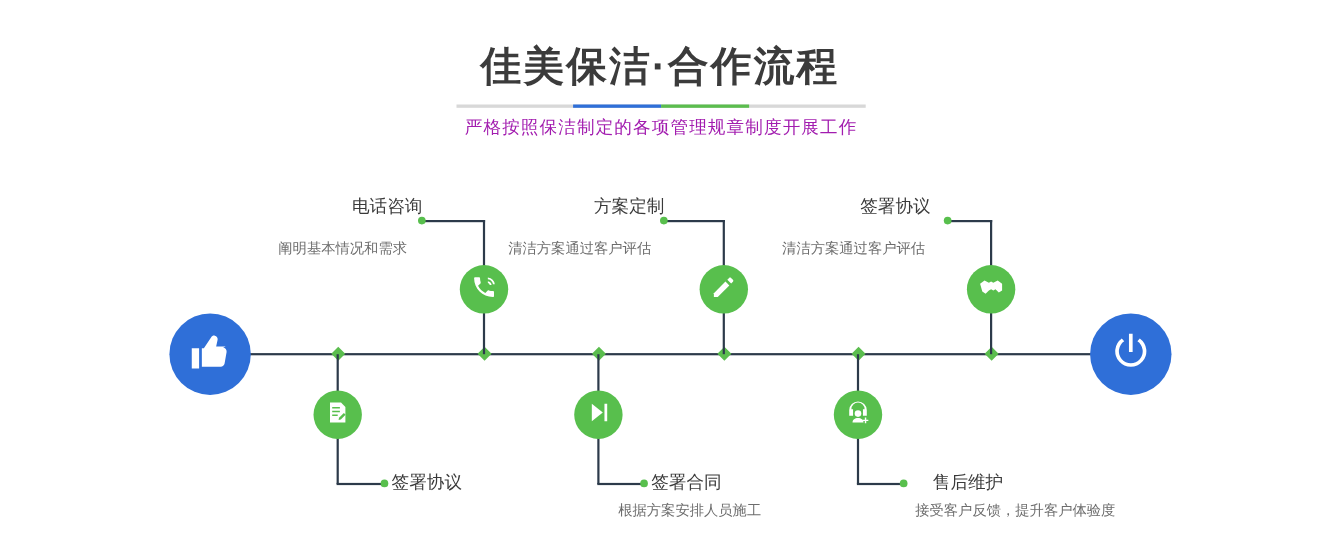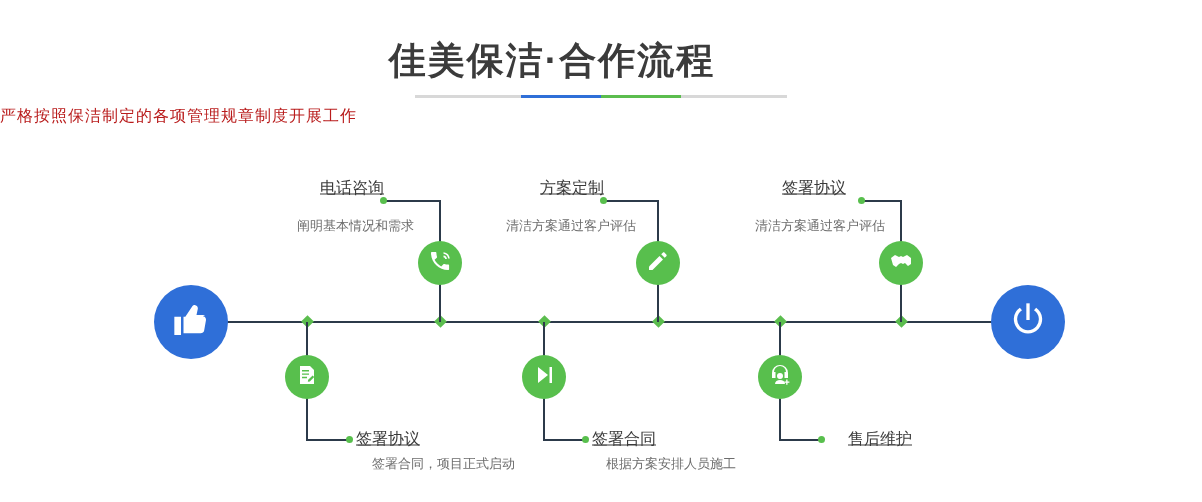--- a/index.html
+++ b/index.html
@@ -13,36 +13,37 @@
   .wrap{position:relative;width:1202px;height:502px;}
 
   
   .title{
     position:absolute;left:0;top:36px;width:1104px;
     text-align:center;
     font-size:37px;
     letter-spacing:2px;
     color:#3b3b3b;
     font-weight:bold;
+    padding-left:48px;
   }
   .rule{
     position:absolute;top:95px;left:50%;transform:translateX(-50%);
     width:372px;height:3px;
     background:#d8d8d8;
   }
   .rule .seg{
     position:absolute;top:0;height:3px;
   }
   .rule .seg.blue{left:106px;width:80px;background:#2f6fd8;}
   .rule .seg.green{left:186px;width:80px;background:#5bbd4e;}
   .subtitle{
     position:absolute;left:0;top:106px;width:1202px;
-    text-align:left;
+    text-align:center;
     font-size:16px;
-    color:#b91c1c;
+    color:#a21caf;
     letter-spacing:1px;
   }
 
   
   .axis{
     position:absolute;
     left:190px;top:321px;
     width:840px;height:2px;
     background:#2c3a4a;
   }
@@ -83,27 +84,25 @@
     position:absolute;width:7px;height:7px;border-radius:50%;
     background:#58bf4d;
   }
 
   
   .step-title{
     position:absolute;
     font-size:16px;color:#3a3a3a;
     white-space:nowrap;
     font-weight:500;
-    text-decoration:underline;
   }
   .step-desc{
     position:absolute;
     font-size:13px;color:#6d6d6d;
     white-space:nowrap;
-    margin-left:44px;
   }
 </style>
 </head>
 <body>
 
 <div class="wrap">
 
   <div class="title">佳美保洁·合作流程</div>
   <div class="rule">
     <div class="seg blue"></div>
@@ -157,21 +156,20 @@
   <div class="badge" style="left:285px;top:355px">
     <span>
       <svg viewBox="0 0 24 24">
           <path d="M5 3h10l4 4v14H5z" fill="#ffffff"></path>
           <path d="M7 7h7v1.4H7zm0 3.4h7v1.4H7zm0 3.4h5v1.4H7z" fill="#58bf4d"></path>
           <path d="M17.6 12.4l1.6 1.6-4.4 4.4-2 .4.4-2z" fill="#58bf4d"></path>
         </svg>
     </span>
   </div>
   <div class="step-title" style="left:356px;top:439px;transform:translateY(-50%)">签署协议</div>
-  <div class="step-desc" style="left:328px;top:455px">签署合同，项目正式启动</div>
 
   <div class="vline" style="left:657px;top:200px;height:122px"></div>
   <div class="hline" style="left:604px;top:200px;width:55px"></div>
   <div class="dot" style="left:600px;top:197px"></div>
   <div class="badge" style="left:636px;top:241px">
     <span>
       <svg viewBox="0 0 24 24">
           <path d="M3 17.5L13.5 7l3.5 3.5L6.5 21H3z"></path>
           <path d="M15.2 5.3l1.6-1.6c.5-.5 1.3-.5 1.8 0l1.7 1.7c.5.5.5 1.3 0 1.8l-1.6 1.6z"></path>
         </svg>
@@ -214,14 +212,15 @@
     <span>
       <svg viewBox="0 0 24 24">
           <path d="M12 2a8 8 0 0 0-8 8v5h3.5v-6H6a6 6 0 0 1 12 0h-1.5v6H20v-5a8 8 0 0 0-8-8z"></path>
           <circle cx="12" cy="13" r="3"></circle>
           <path d="M7 21c0-2.5 2.2-4 5-4s5 1.5 5 4z"></path>
           <path d="M18.2 16.6h1.3v1.9h1.9v1.3h-1.9v1.9h-1.3v-1.9h-1.9v-1.3h1.9z"></path>
         </svg>
     </span>
   </div>
   <div class="step-title" style="left:848px;top:439px;transform:translateY(-50%)">售后维护</div>
+  <div class="step-desc" style="left:832px;top:455px">接受客户反馈，提升客户体验度</div>
 
 </div>
 
 </body></html>

